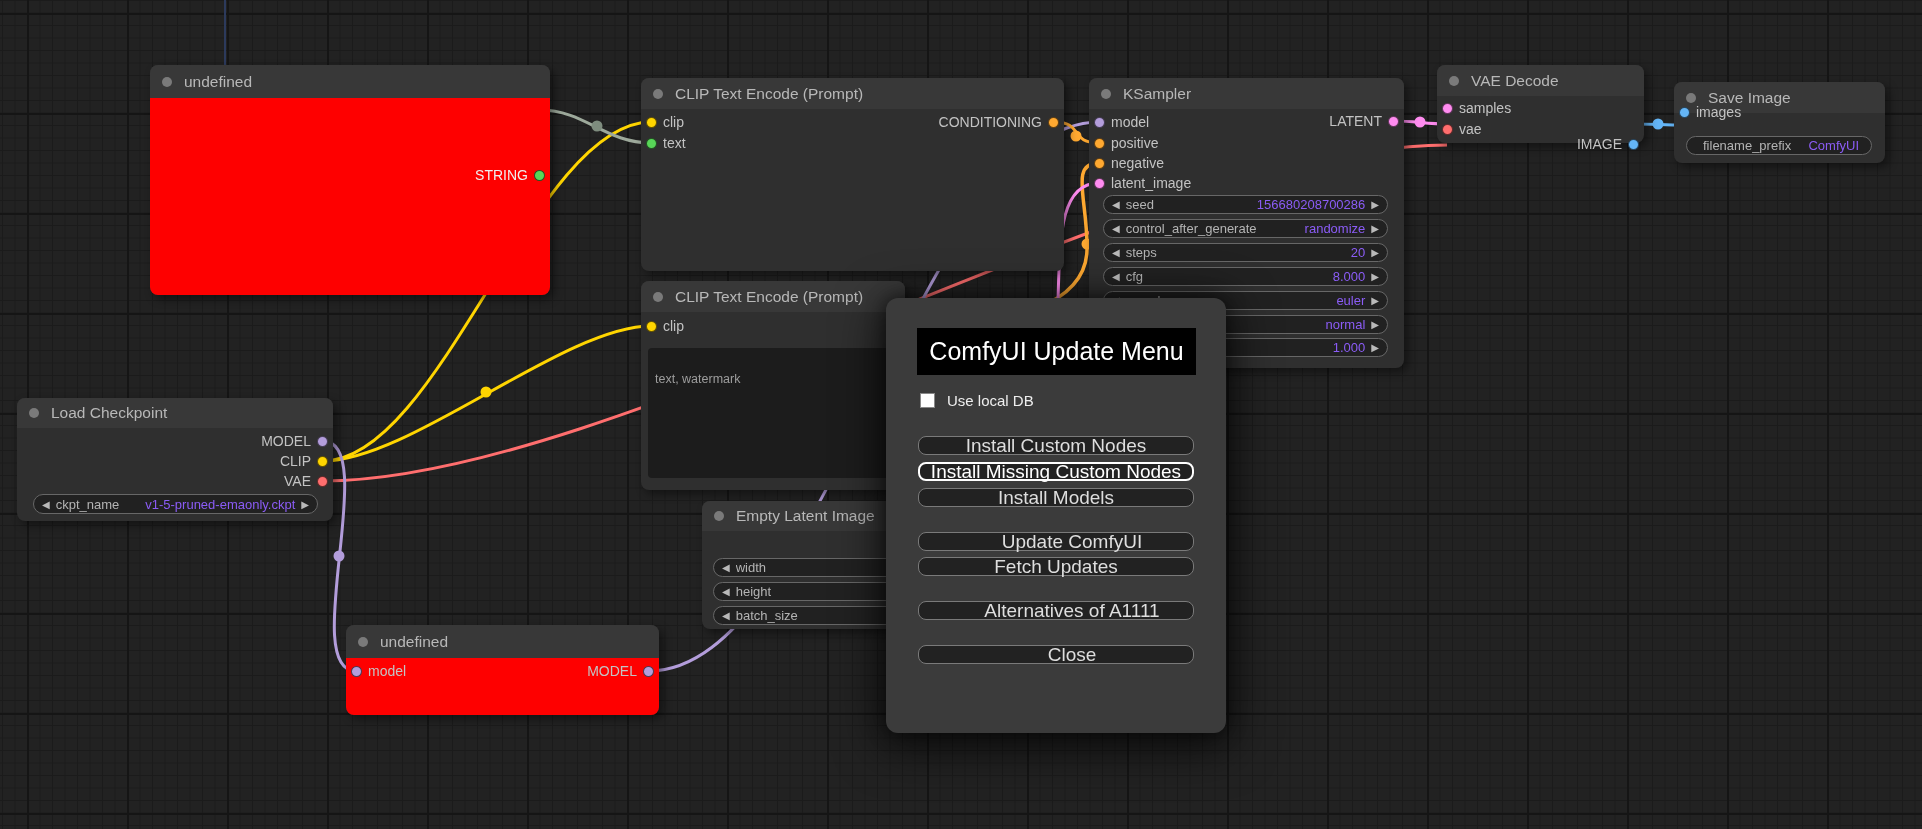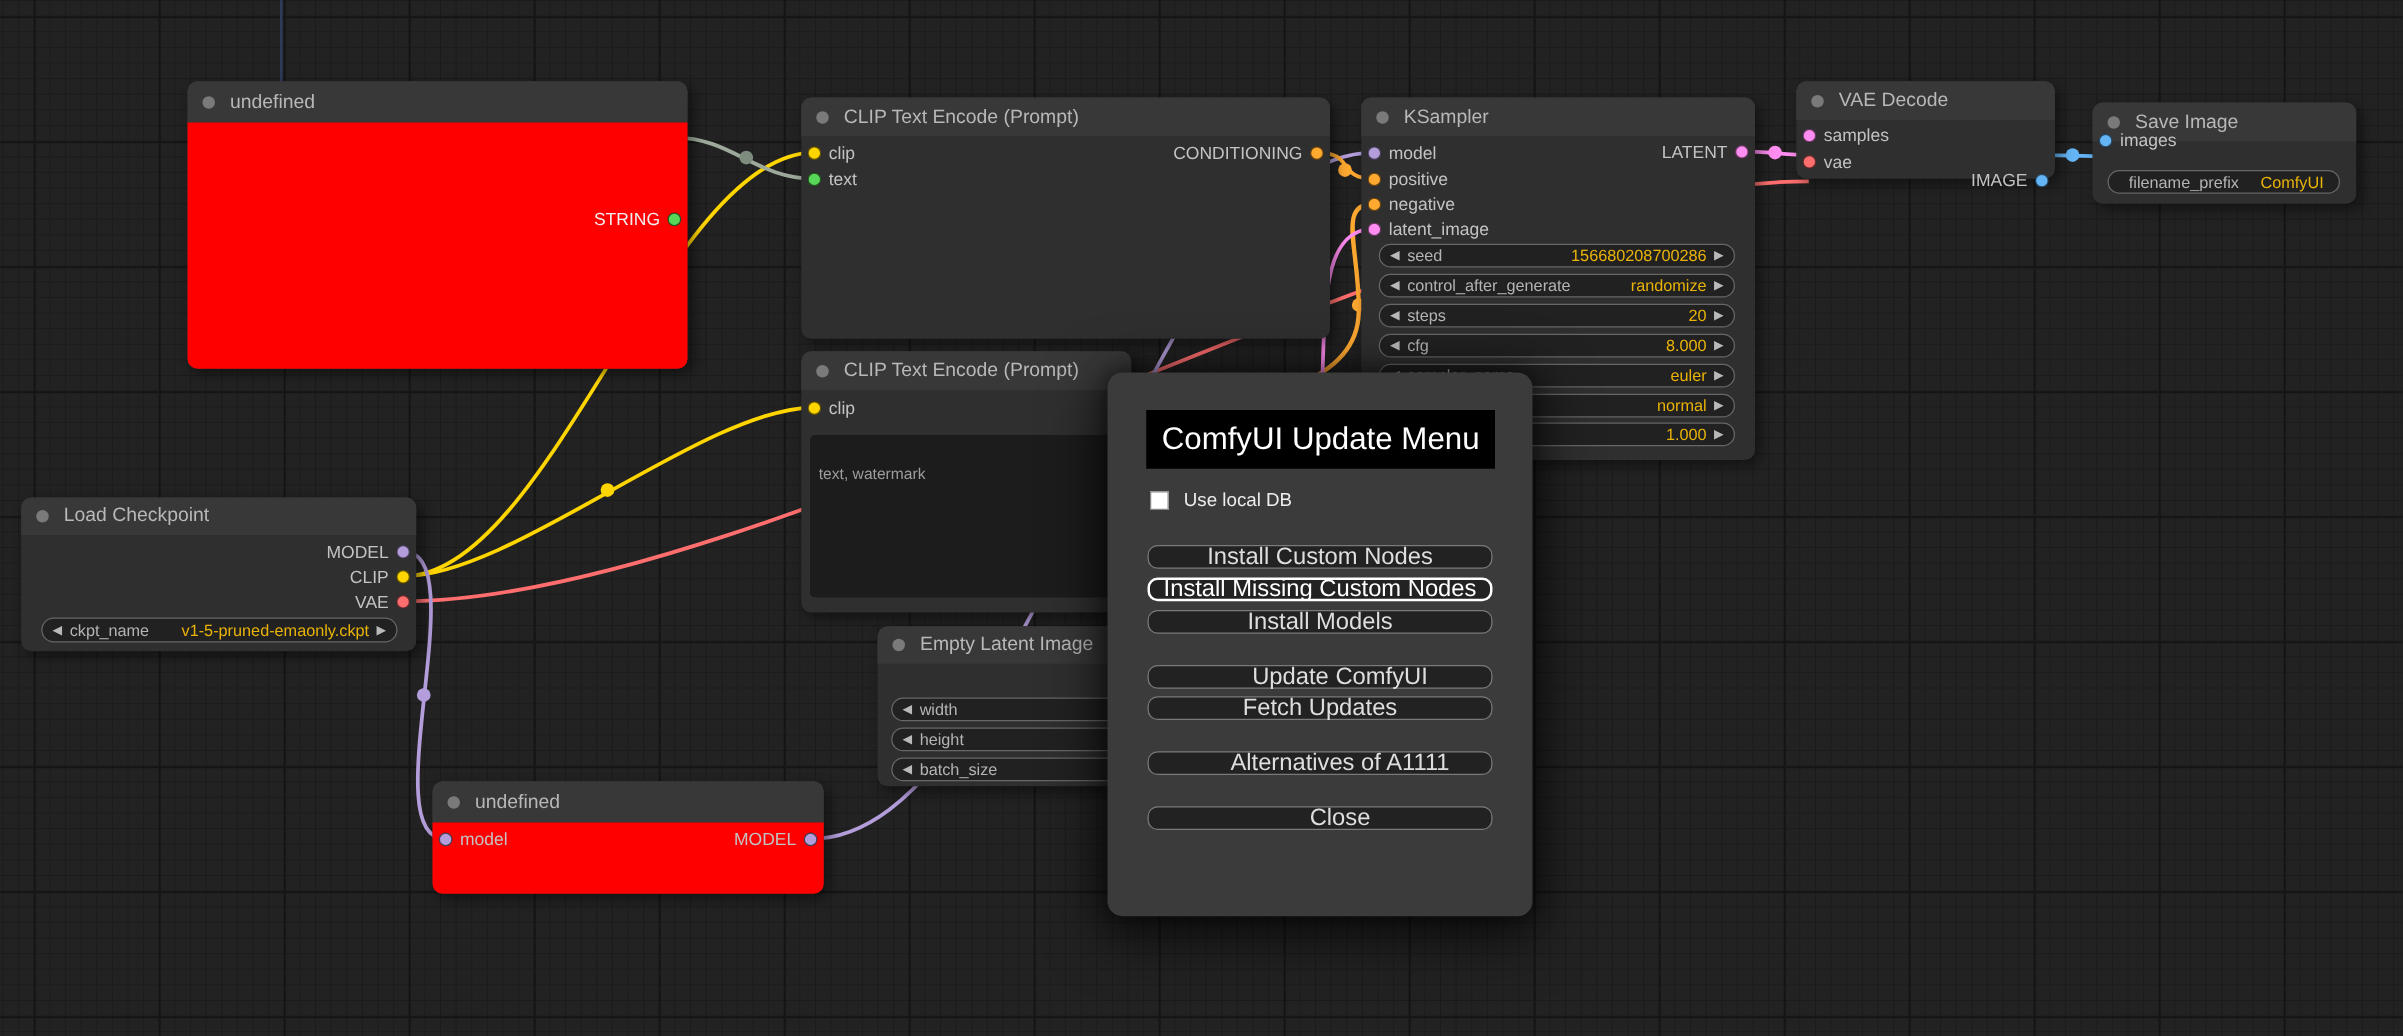--- a/index.html
+++ b/index.html
@@ -28,21 +28,21 @@
   .pdot{position:absolute;width:9px;height:9px;border-radius:50%;border:1px solid rgba(0,0,0,.6);}
   .prow.in .pdot{left:5px;}
   .prow.out .pdot{right:5px;}
   .prow.in{padding-left:22px;}
   .prow.out{padding-right:22px;}
   .prow .lbl{white-space:nowrap;}
   .pill{position:absolute;height:19px;background:#212121;border:1px solid #676767;border-radius:10px;
     display:flex;align-items:center;font-size:13px;color:#b4b4b4;padding:0 8px;box-sizing:border-box;}
   .pill .arr{font-family:"DejaVu Sans",sans-serif;font-size:10px;color:#b9b9b9;flex:0 0 auto;}
   .pill .wname{margin-left:6px;white-space:nowrap;overflow:hidden;}
-  .pill .wval{margin-left:auto;margin-right:6px;color:#eab308;white-space:nowrap;}
+  .pill .wval{margin-left:auto;margin-right:6px;color:#8b5cf6;white-space:nowrap;}
   .pill.noarrow .wname{margin-left:8px;}
   .pill.noarrow .wval{margin-right:4px;}
   .ta{position:absolute;background:#1c1c1c;border-radius:4px;color:#9d9d9d;font-size:12.5px;
     padding:24px 7px;box-sizing:border-box;line-height:1.25;}
   
   .dialog{position:absolute;left:886px;top:298px;width:340px;height:435px;z-index:10;
     background:#3b3b3b;border-radius:12px;box-shadow:0 10px 45px 6px rgba(0,0,0,.65), 0 0 18px rgba(0,0,0,.5);}
   .dtitle{position:absolute;left:31px;top:30px;width:279px;height:47px;background:#000;
     color:#fff;font-size:25px;display:flex;align-items:center;justify-content:center;white-space:nowrap;}
   .dcheckrow{position:absolute;left:34px;top:94px;display:flex;align-items:center;}

